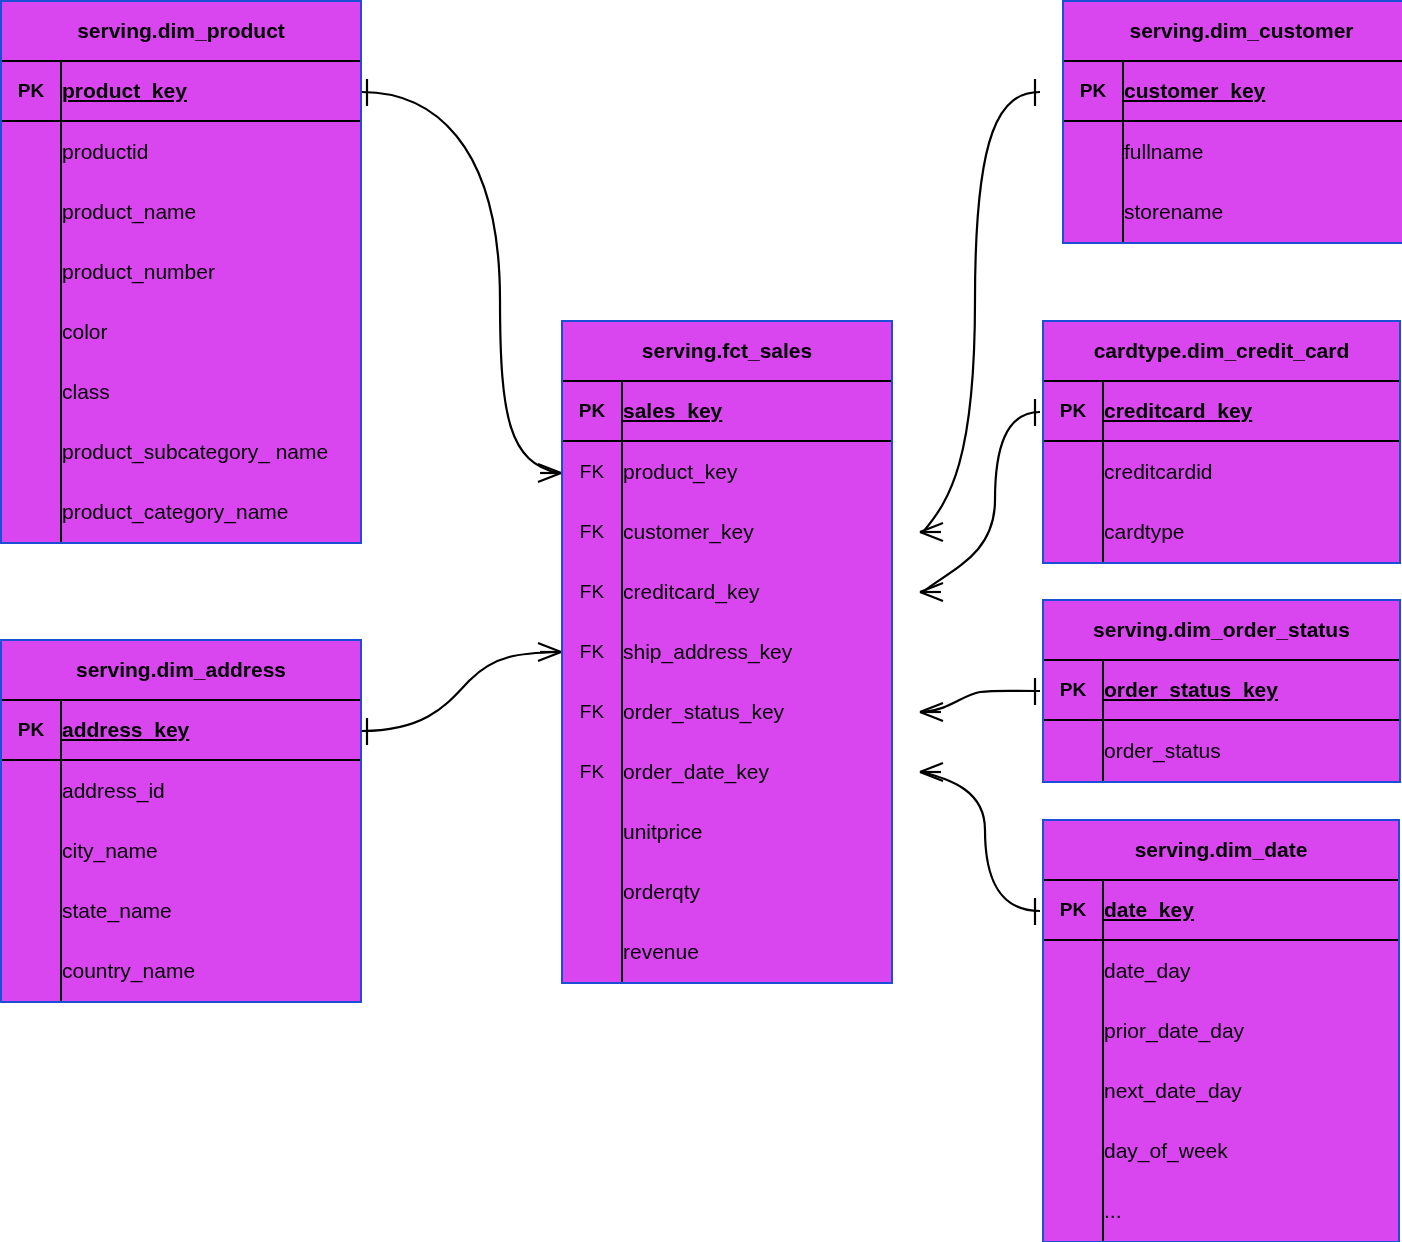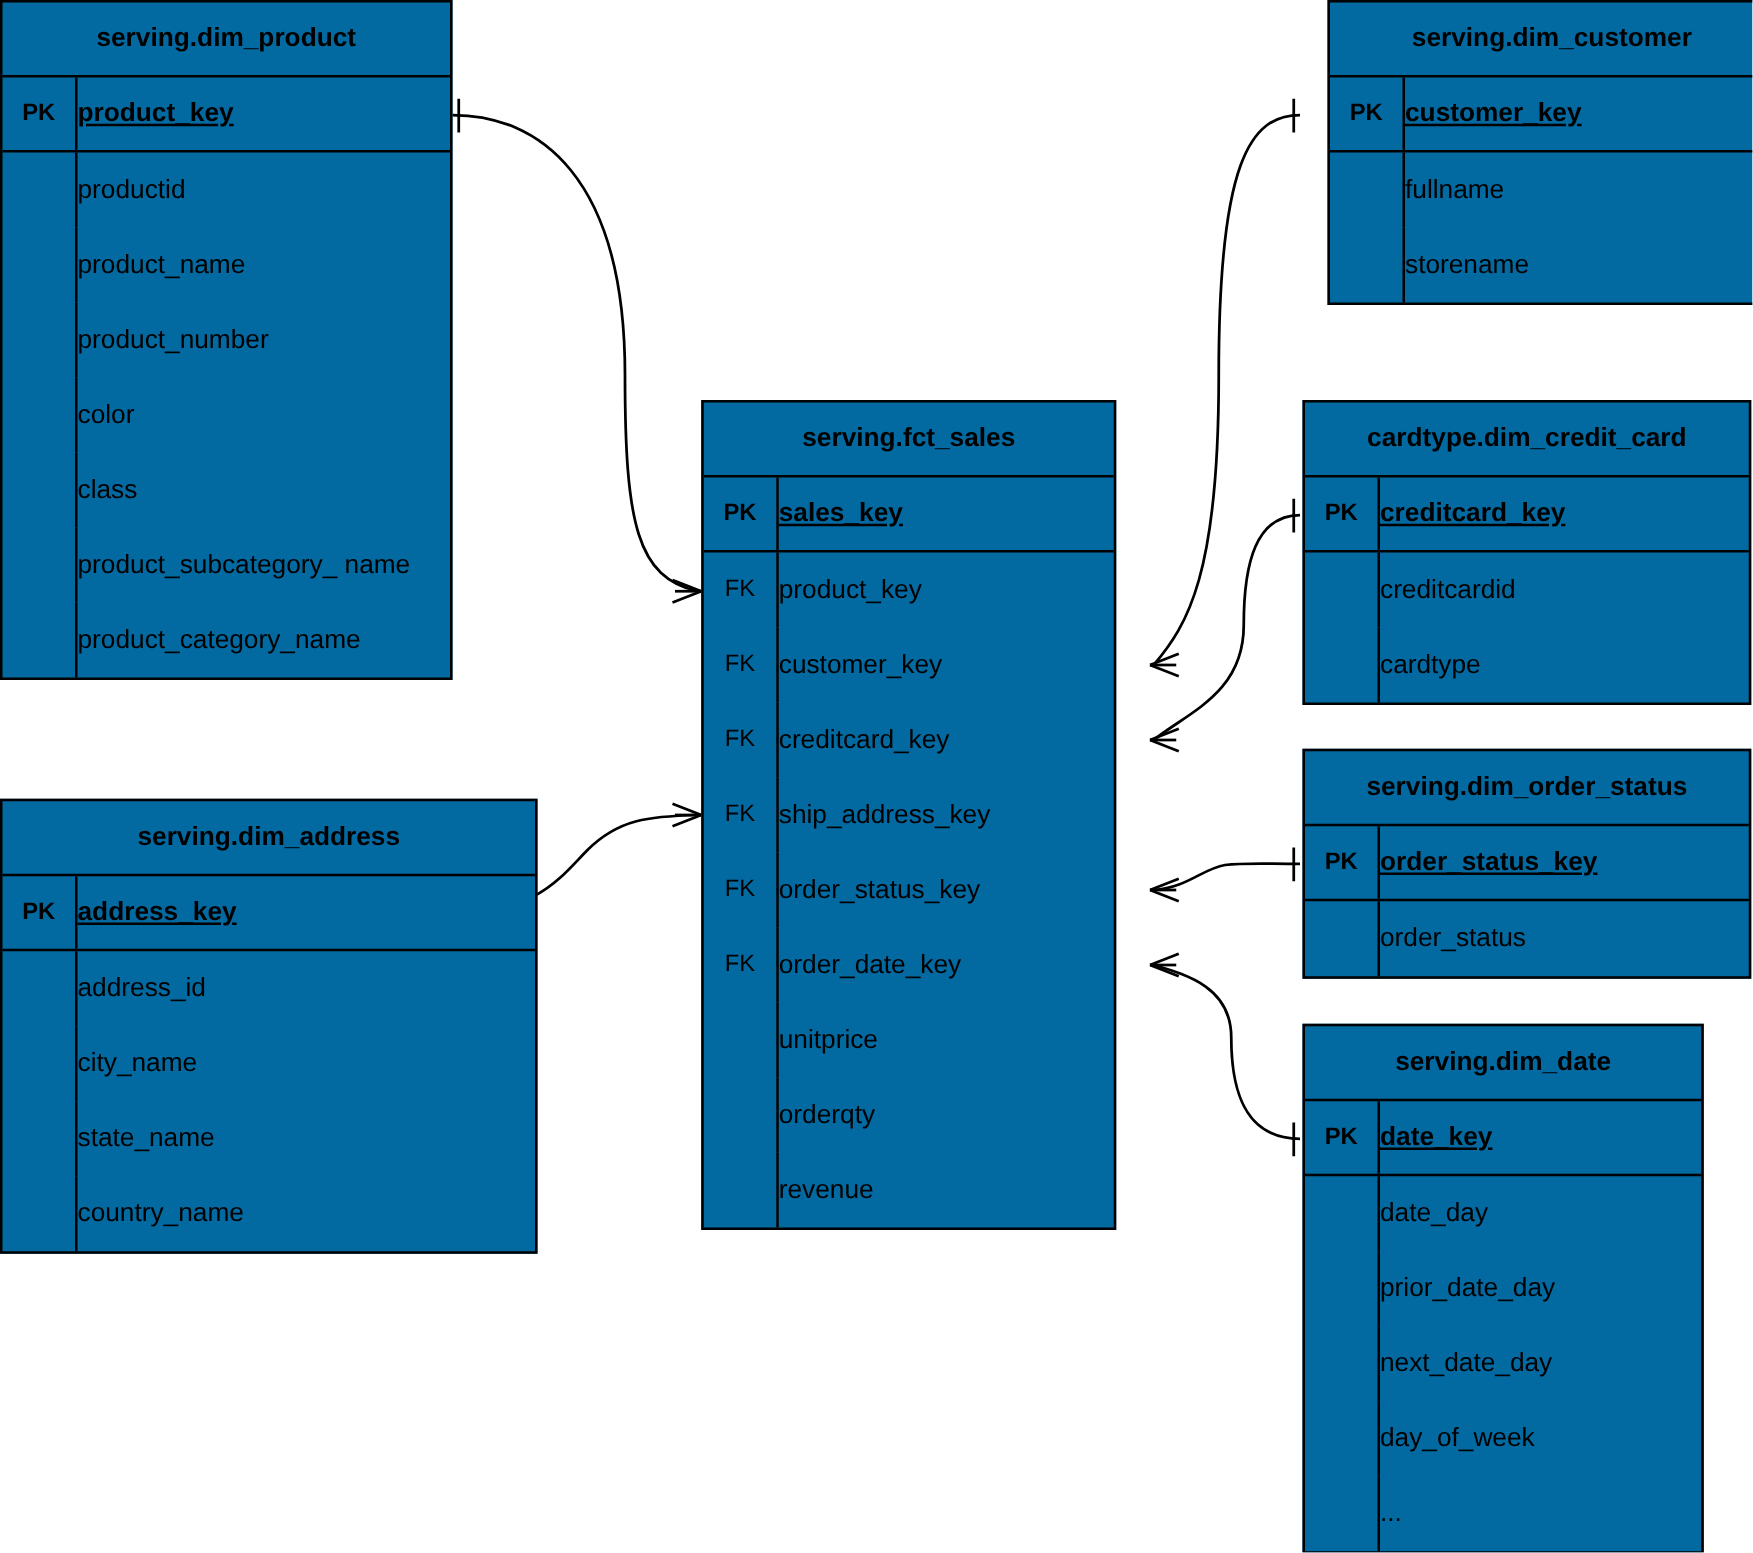--- a/index.html
+++ b/index.html
@@ -15,22 +15,22 @@
     position: relative;
     width: 1402px;
     height: 1242px;
     background: #ffffff;
     overflow: hidden;
   }
   
   .entity {
     position: absolute;
     box-sizing: border-box;
-    border: 2px solid #000000;
-    background: #0369a1;
+    border: 2px solid #1d4ed8;
+    background: #d946ef;
     z-index: 2;
   }
   .entity-title {
     box-sizing: border-box;
     height: 60px;
     line-height: 58px;
     text-align: center;
     font-weight: bold;
     font-size: 21px;
     border-bottom: 2px solid #000000;
@@ -186,21 +186,21 @@
         <div class="keycol"></div>
         <div class="fieldcol wrap">product_subcategory_ name</div>
       </div>
       <div class="erow">
         <div class="keycol"></div>
         <div class="fieldcol">product_category_name</div>
       </div>
     </div>
   </div>
 
-  <div class="entity" style="left:0px; top:639px; width:430px;">
+  <div class="entity" style="left:0px; top:639px; width:362px;">
     <div class="entity-title">serving.dim_address</div>
     <div class="erow pkrow">
       <div class="keycol pk">PK</div>
       <div class="fieldcol key">address_key</div>
     </div>
     <div class="body-rows">
       <div class="erow">
         <div class="keycol"></div>
         <div class="fieldcol">address_id</div>
       </div>
@@ -308,21 +308,21 @@
       <div class="fieldcol key">order_status_key</div>
     </div>
     <div class="body-rows">
       <div class="erow">
         <div class="keycol"></div>
         <div class="fieldcol">order_status</div>
       </div>
     </div>
   </div>
 
-  <div class="entity" style="left:1042px; top:819px; width:321px;">
+  <div class="entity" style="left:1042px; top:819px; width:358px;">
     <div class="entity-title">serving.dim_date</div>
     <div class="erow pkrow">
       <div class="keycol pk">PK</div>
       <div class="fieldcol key">date_key</div>
     </div>
     <div class="body-rows">
       <div class="erow">
         <div class="keycol"></div>
         <div class="fieldcol">date_day</div>
       </div>

